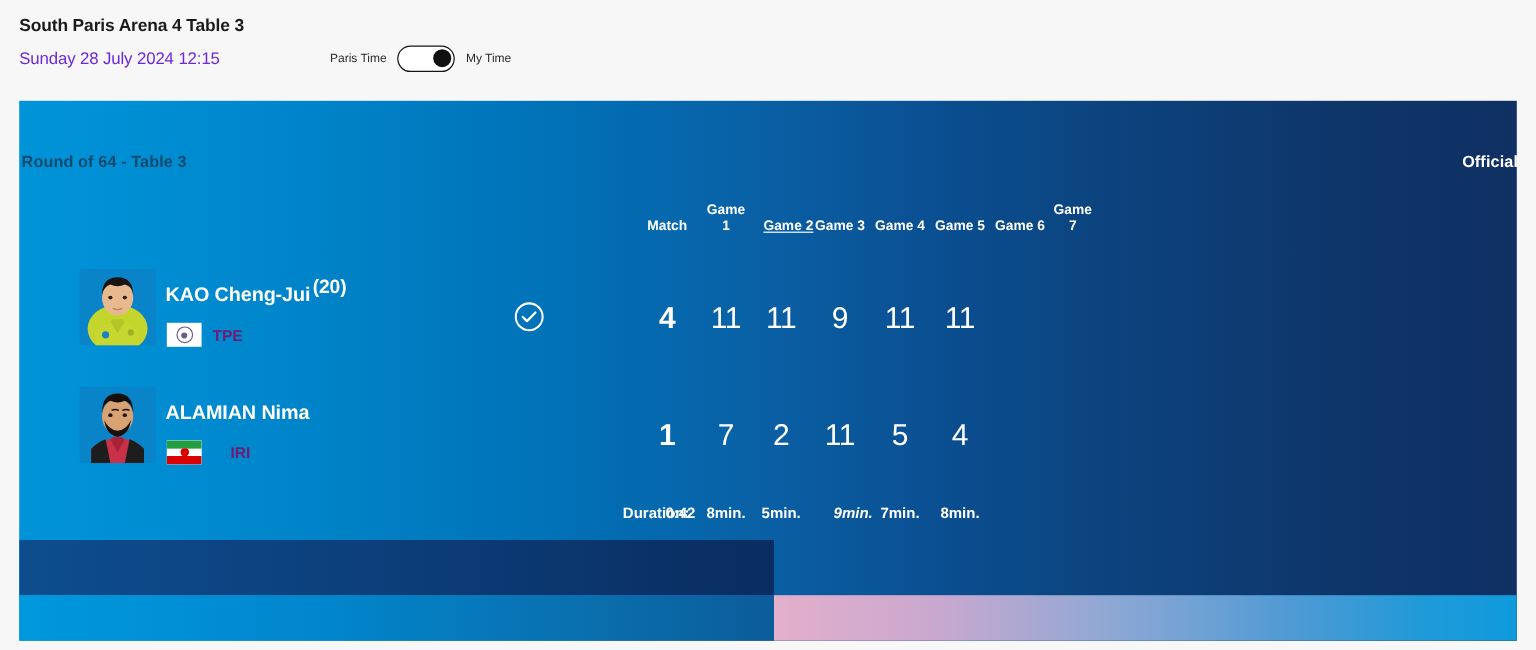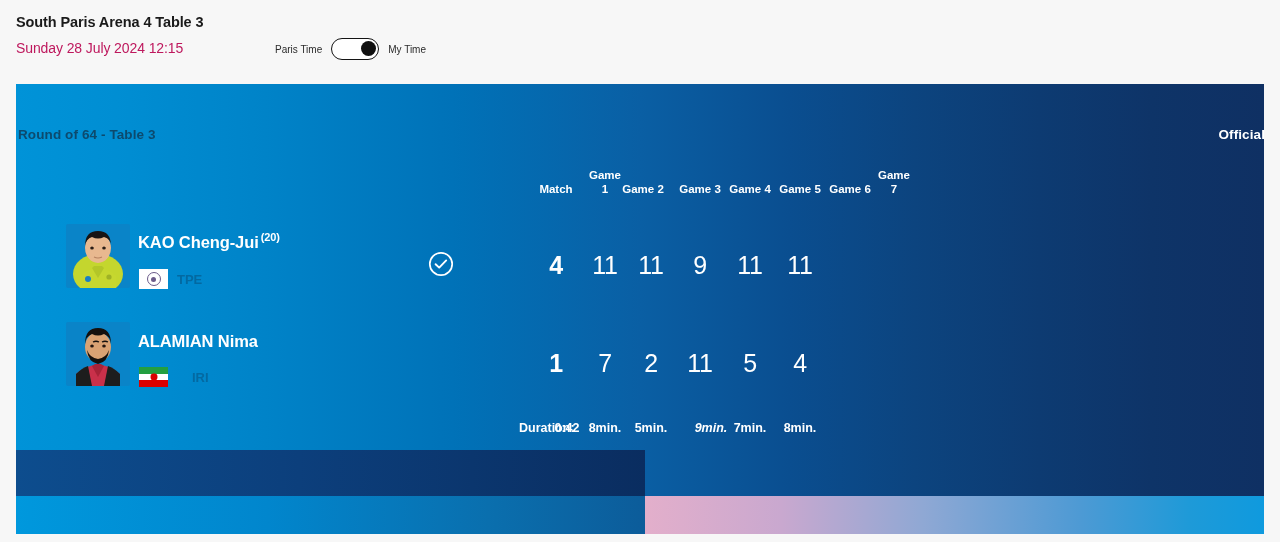--- a/index.html
+++ b/index.html
@@ -25,21 +25,21 @@
     font-size: 14.5px;
     font-weight: bold;
     color: #1a1a1a;
     letter-spacing: -0.1px;
   }
   .venue-date {
     position: absolute;
     left: 16px; top: 40px;
     font-size: 14px;
     font-weight: 400;
-    color: #be185d;
+    color: #6d28d9;
     letter-spacing: -0.1px;
   }
   .time-switcher {
     position: absolute;
     left: 275px; top: 38px;
     display: flex;
     align-items: center;
     gap: 9px;
   }
   .time-label {
@@ -141,21 +141,21 @@
 
   .player-name {
     position: absolute;
     font-size: 16.5px;
     font-weight: bold;
     color: #ffffff;
     white-space: nowrap;
     letter-spacing: -0.1px;
   }
   .player-seed {
-    font-size: 11px;
+    font-size: 16px;
     font-weight: bold;
     vertical-align: super;
     margin-left: 2px;
   }
   .noc-wrap {
     position: absolute;
     display: flex;
     align-items: center;
     gap: 9px;
   }
@@ -163,21 +163,21 @@
     width: 29px;
     height: 20px;
     background: #fff;
     position: relative;
     overflow: hidden;
     flex: none;
   }
   .noc-code {
     font-size: 13px;
     font-weight: 700;
-    color: #0369a1;
+    color: #701a75;
   }
 
   
   .flag-tpe { background: #ffffff; display:flex; align-items:center; justify-content:center; }
   .tpe-emblem {
     width: 14px; height: 14px;
     border-radius: 50%;
     background: #fff;
     border: 1.4px solid #6b5b8a;
     position: relative;
@@ -302,21 +302,21 @@
 <div class="official-label">Official</div>
 
 <div class="col-headers" id="col-headers">
     <div class="col-head one-line" style="left: 15px;">
       <div>Match</div>
     </div>
     <div class="col-head two-line" style="left: 64px;">
       <div>Game</div>
       <div>1</div>
     </div>
-    <div class="col-head one-line" style="left: 102px;">
+    <div class="col-head one-line" style="left: 116px; text-decoration: underline;">
       <div>Game 2</div>
     </div>
     <div class="col-head one-line" style="left: 159px;">
       <div>Game 3</div>
     </div>
     <div class="col-head one-line" style="left: 209px;">
       <div>Game 4</div>
     </div>
     <div class="col-head one-line" style="left: 259px;">
       <div>Game 5</div>

